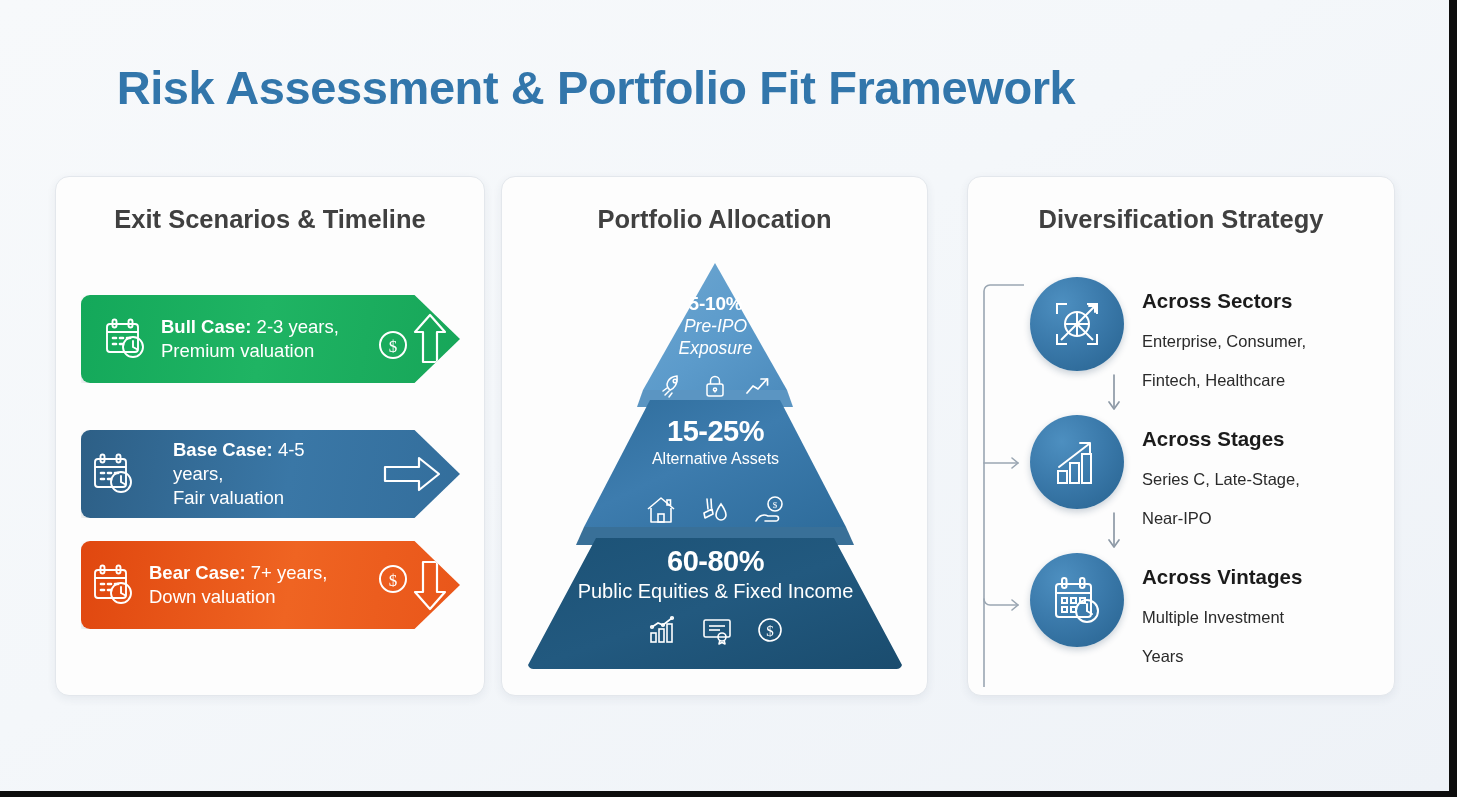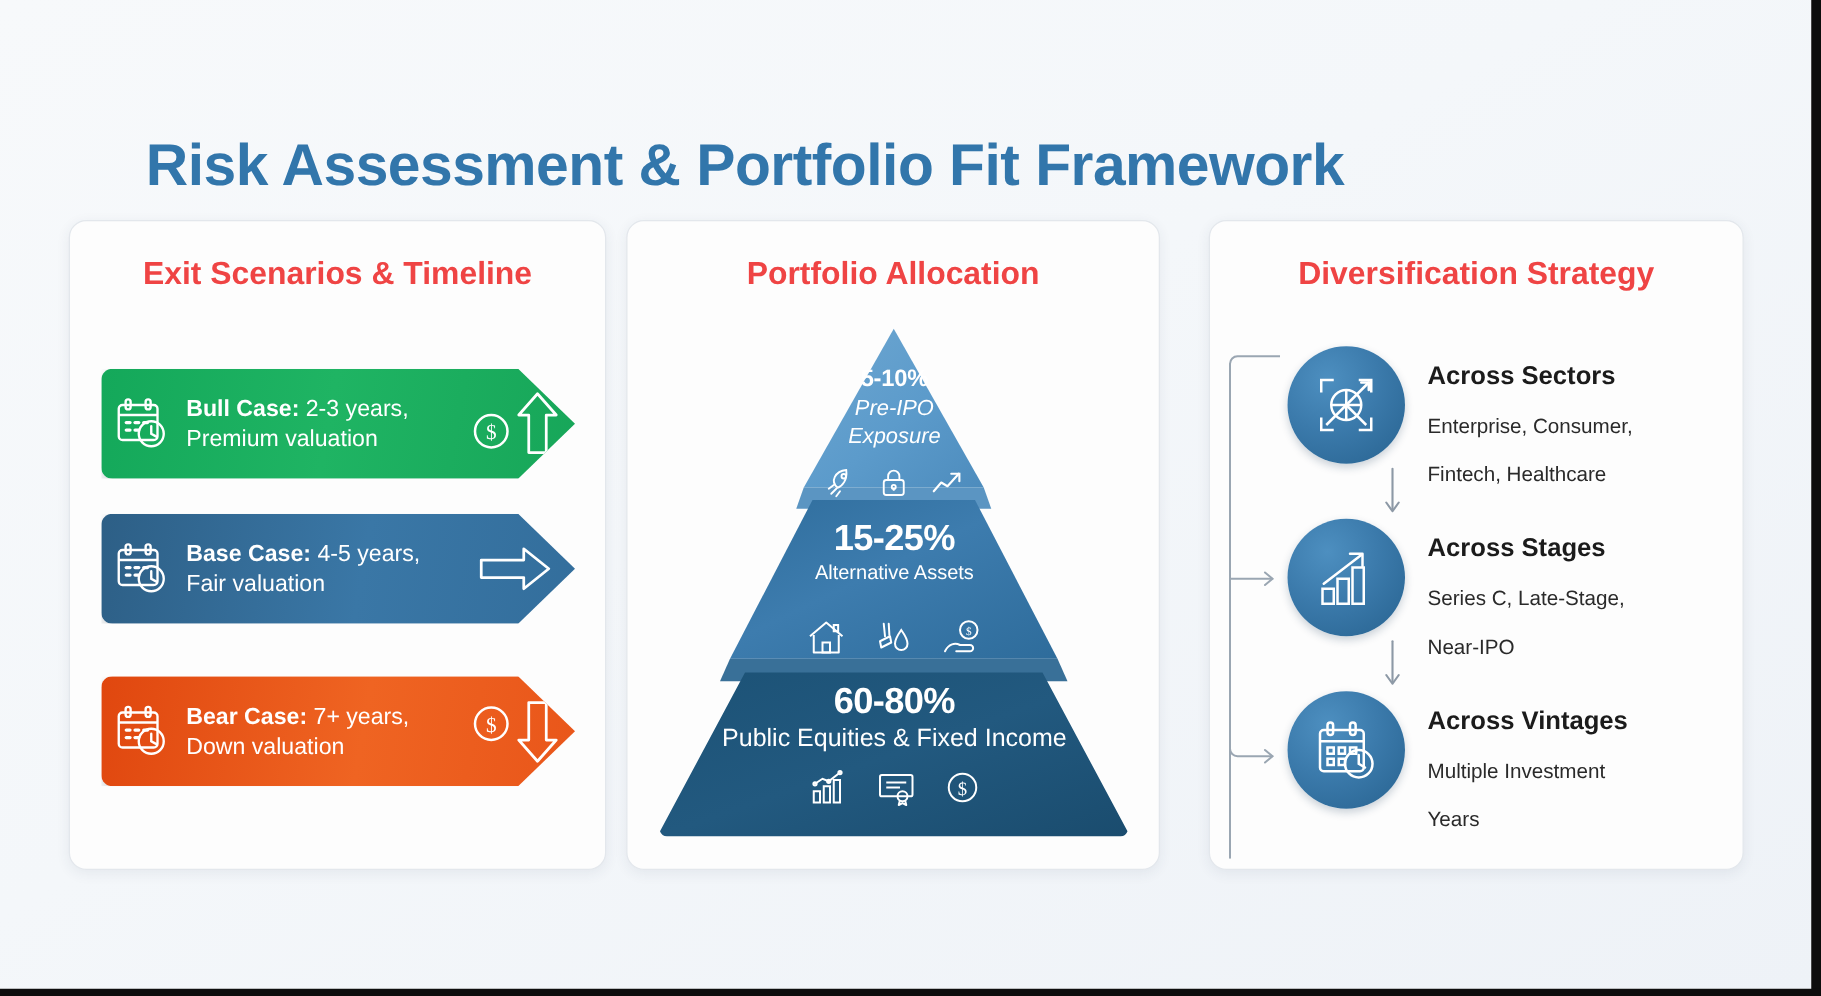--- a/index.html
+++ b/index.html
@@ -19,52 +19,51 @@
   .edge-right { position:absolute; right:0; top:0; width:8px; height:797px; background:#0d0d0d; }
   .edge-bottom { position:absolute; left:0; bottom:0; width:1457px; height:6px; background:#0d0d0d; }
 
   
   .title {
     position:absolute; left:0; top:60px; width:1192px;
     text-align:center;
     font-size:47px; font-weight:bold;
     color:#3276ab;
     letter-spacing:-0.4px;
-    margin-top:44px;
   }
 
   
   .card {
     position:absolute;
     background:#fdfdfd;
     border:1px solid #e3e7ec;
     border-radius:14px;
     box-shadow:0 3px 10px rgba(40,60,90,0.07);
   }
   #card-left   { left:55px;  top:176px; width:430px; height:520px; }
   #card-center { left:501px; top:176px; width:427px; height:520px; }
   #card-right  { left:967px; top:176px; width:428px; height:520px; }
 
   .card-title {
     position:absolute; left:0; top:28px; width:100%;
     text-align:center;
-    font-size:25.5px; font-weight:bold; color:#ef4444;
+    font-size:25.5px; font-weight:bold; color:#404040;
   }
 
   
   .banner {
     position:absolute; left:25px;
     width:379px; height:88px;
     border-radius:9px 0 0 9px;
     clip-path:polygon(0 0, 88% 0, 100% 50%, 88% 100%, 0 100%);
     display:flex; align-items:center;
     box-shadow:0 3px 7px rgba(20,40,60,0.17);
   }
-  .banner.green  { top:118px; background:linear-gradient(100deg,#14a85a 0%,#1fb463 48%,#17a659 100%); }
-  .banner.blue   { top:234px; background:linear-gradient(100deg,#2d5f86 0%,#3a77a6 55%,#336e9c 100%); }
+  .banner.green  { top:118px; background:linear-gradient(100deg,#14a85a 0%,#1fb463 48%,#17a659 100%);padding-left:12px; }
+  .banner.blue   { top:253px; background:linear-gradient(100deg,#2d5f86 0%,#3a77a6 55%,#336e9c 100%);gap:24px; }
   .banner.orange { top:364px; background:linear-gradient(100deg,#e0470f 0%,#ef6422 55%,#e9561a 100%); }
 
   .banner .cal { width:66px; flex:0 0 66px; display:flex; justify-content:center; align-items:center; }
   .banner .txt { flex:1 1 auto; color:#fff; font-size:18.5px; line-height:24px; padding-left:2px; }
   .banner .txt b { font-weight:bold; }
   .banner .arw { width:96px; flex:0 0 96px; display:flex; justify-content:center; align-items:center; gap:2px; }
 
   
   .pyramid { position:absolute; left:0; top:78px; width:427px; height:420px; }
   .pyr-svg { position:absolute; left:0; top:0; }

